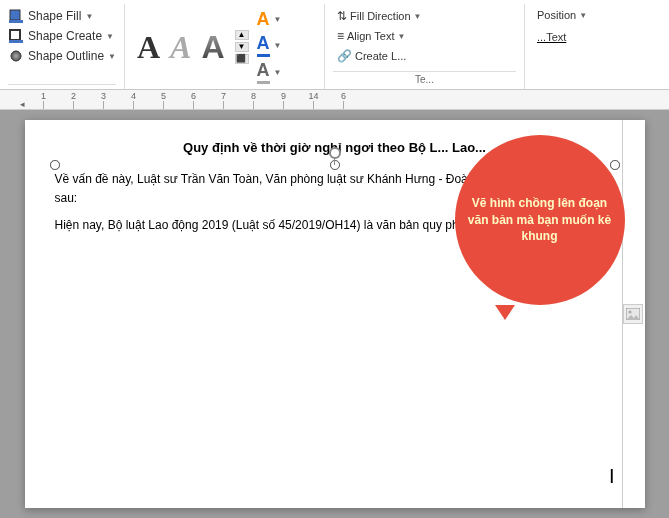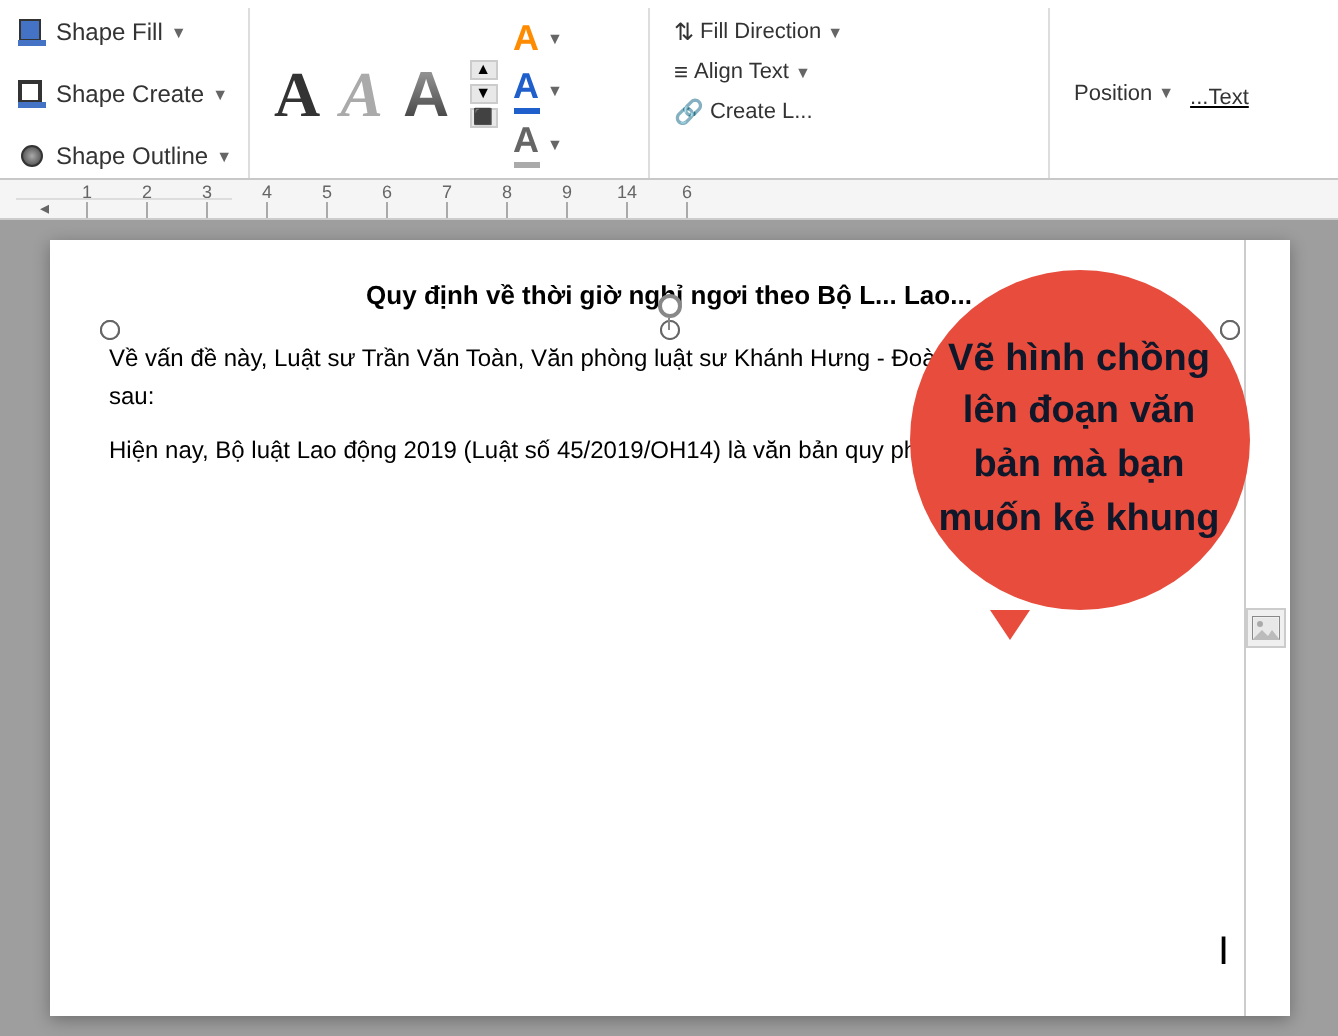--- a/index.html
+++ b/index.html
@@ -27,21 +27,20 @@
       height: 100%;
     }
 
     
     .ribbon-section-left {
       display: flex;
       flex-direction: column;
       padding: 2px 8px 0 8px;
       border-right: 1px solid #ddd;
       min-width: 115px;
-      gap: 11px;
     }
 
     .ribbon-item {
       display: flex;
       align-items: center;
       gap: 4px;
       padding: 2px 0;
       cursor: pointer;
       font-size: 12px;
       color: #333;
@@ -147,21 +146,21 @@
     }
 
     .dropdown-arrow {
       font-size: 8px;
       color: #666;
     }
 
     
     .ribbon-section-far-right {
       display: flex;
-      flex-direction: row;
+      flex-direction: column;
       padding: 2px 8px;
       min-width: 130px;
       text-align: right;
     }
 
     
     .ruler {
       height: 20px;
       background: #f5f5f5;
       border-bottom: 1px solid #ccc;
@@ -254,23 +253,23 @@
       position: absolute;
       top: -30px;
       right: -10px;
       background: #e74c3c;
       border-radius: 50%;
       width: 170px;
       height: 170px;
       display: flex;
       align-items: center;
       justify-content: center;
-      color: #0f172a;
+      color: #fef9c3;
       font-weight: bold;
-      font-size: 19px;
+      font-size: 12px;
       text-align: center;
       line-height: 1.4;
       padding: 10px;
       z-index: 10;
     }
 
     .tooltip-bubble::after {
       content: '';
       position: absolute;
       bottom: -15px;
@@ -411,20 +410,21 @@
           <span>Align Text</span>
           <span class="dropdown-arrow">▼</span>
         </div>
       </div>
       <div class="ribbon-right-row">
         <div class="ribbon-btn">
           <span style="font-size:12px;">🔗</span>
           <span>Create L...</span>
         </div>
       </div>
+      <div class="ribbon-section-label">Te...</div>
     </div>
 
     <div class="ribbon-section-far-right">
       <div class="ribbon-right-row">
         <div class="ribbon-btn">
           <span>Position</span>
           <span class="dropdown-arrow">▼</span>
         </div>
       </div>
       <div class="ribbon-right-row" style="margin-top:4px;text-decoration:underline;">

